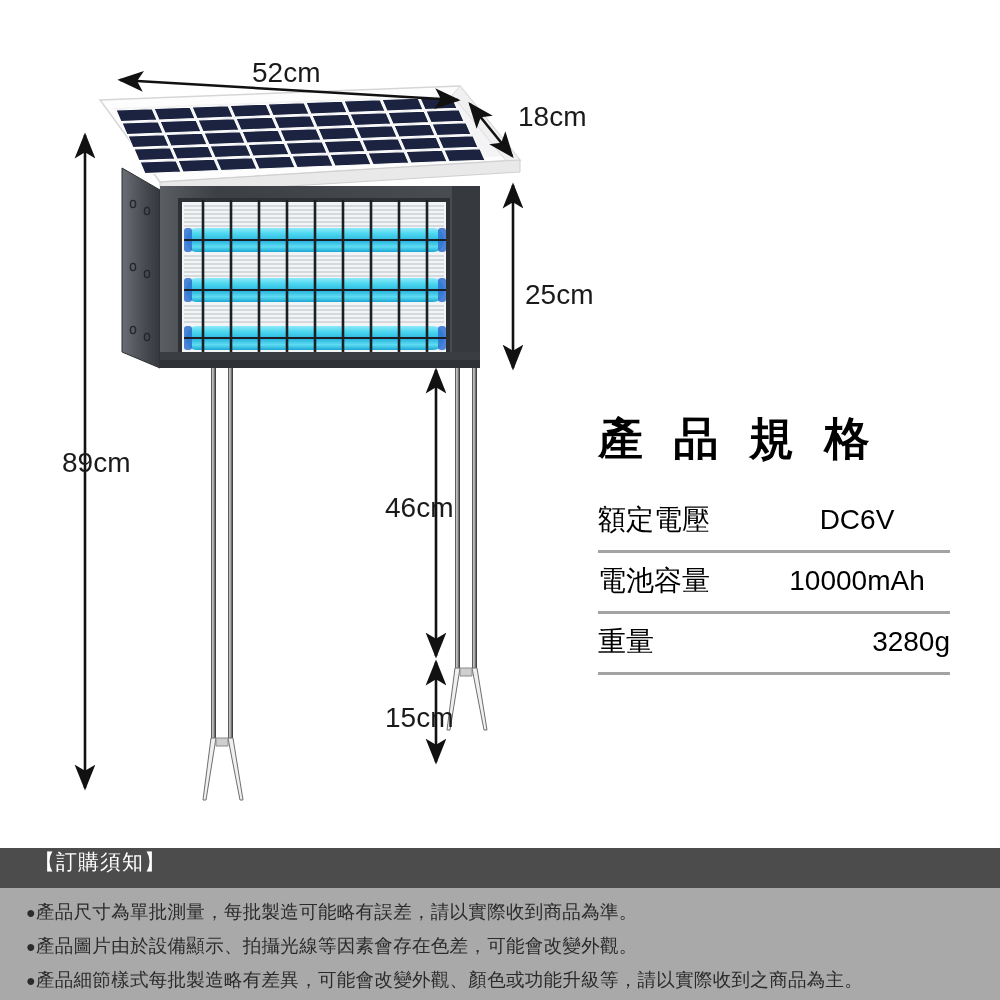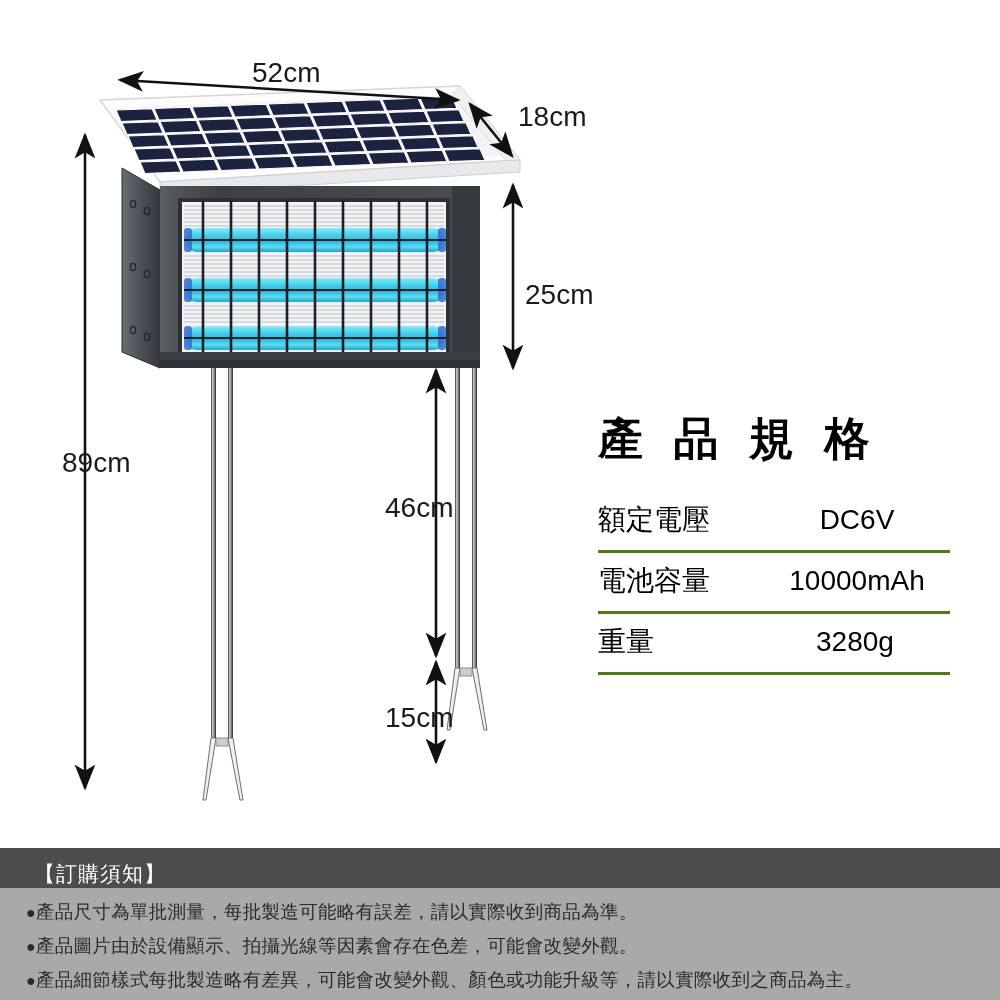--- a/index.html
+++ b/index.html
@@ -47,45 +47,45 @@
     letter-spacing: 9px;
     color: #000000;
     line-height: 1.05;
     white-space: nowrap;
   }
   #spec-table {
     margin-top: 30px;
     width: 352px;
     border-collapse: collapse;
   }
-  #spec-table tr { border-bottom: 3px solid #4d7c0f; }
+  #spec-table tr { border-bottom: 3px solid #a3a3a3; }
   #spec-table td {
     padding: 9px 0 11px 0;
     font-size: 28px;
     color: #000000;
     vertical-align: baseline;
     white-space: nowrap;
   }
   #spec-table td.spec-key { width: 160px; }
   #spec-table td.spec-val { padding-left: 6px; text-align: center; }
-  #spec-table td.spec-val-indent { padding-left: 58px; }
+  #spec-table td.spec-val-indent { padding-left: 58px; text-align: right; }
 
   
   #notice-box {
     position: absolute;
     left: 0;
     top: 848px;
     width: 1000px;
     height: 152px;
   }
   #notice-header {
     background: #4c4c4c;
     height: 40px;
     display: flex;
-    align-items: flex-end;
+    align-items: flex-start;
     padding-left: 34px;
     box-sizing: border-box;
   }
   #notice-header-text {
     color: #ffffff;
     font-size: 21px;
     letter-spacing: 1px;
   }
   #notice-body {
     background: #a9a9a9;

